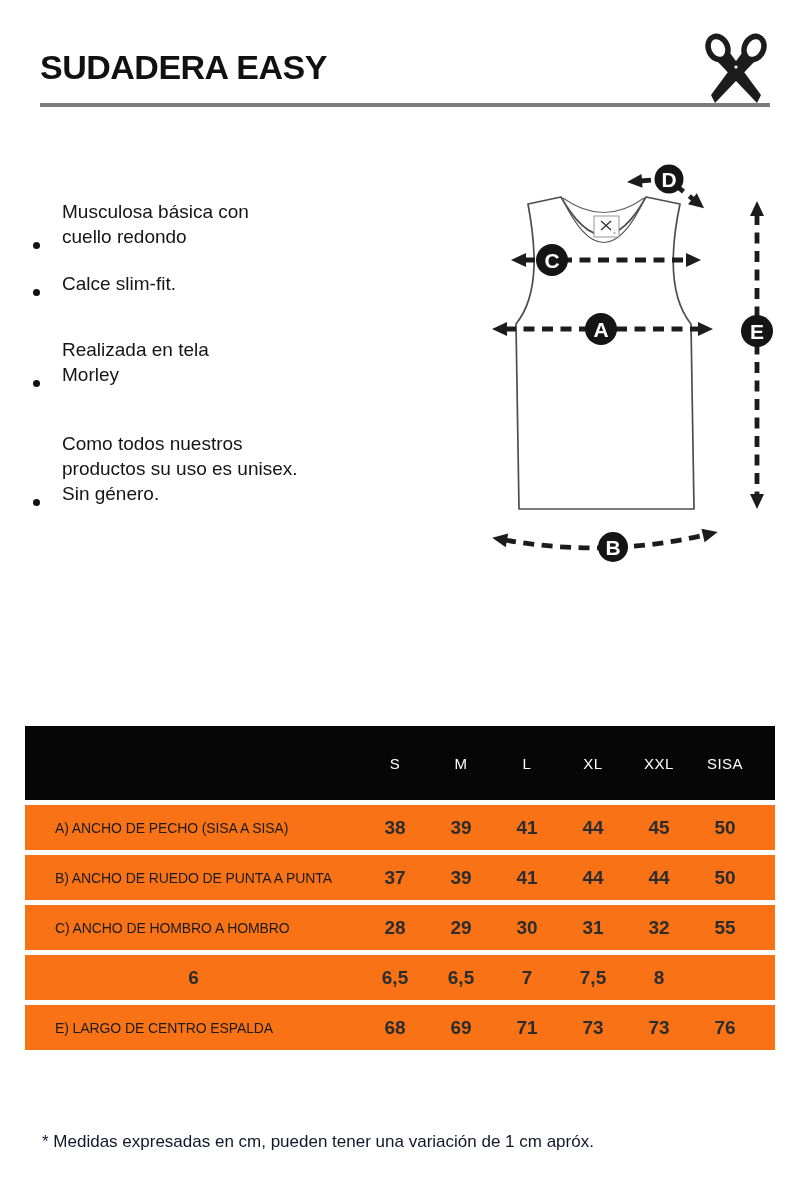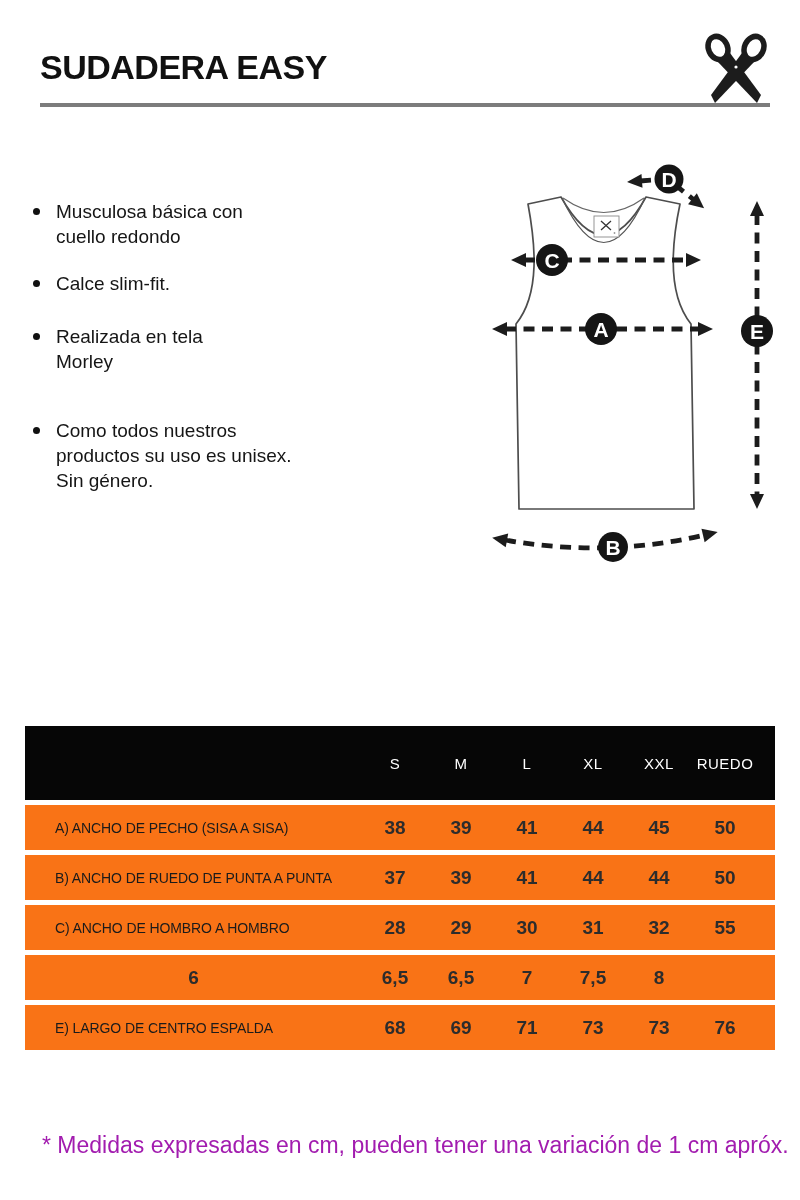--- a/index.html
+++ b/index.html
@@ -13,23 +13,23 @@
     position:absolute; left:40px; top:48px;
     font-size:34px; font-weight:bold; letter-spacing:-0.5px; color:#111;
   }
   .scissors { position:absolute; left:698px; top:30px; }
   .divider {
     position:absolute; left:40px; top:103px; width:730px; height:4px;
     background:#7c7c7c;
   }
   
   .features { position:absolute; left:33px; top:199px; width:300px; list-style:none; }
-  .features li { display:flex; gap:16px; }
+  .features li { display:flex; gap:22px;align-items:flex-end; }
   .features li:nth-child(1) { margin-bottom:22px; }
-  .features li:nth-child(2) { margin-bottom:28px; }
+  .features li:nth-child(2) { margin-bottom:41px; }
   .features li:nth-child(3) { margin-bottom:44px; }
   .dot { flex:none; width:7px; height:7px; border-radius:50%; background:#111; margin-top:9px; }
   .ftxt { white-space:pre-line; font-size:19px; line-height:25px; color:#151515; }
   
   .diagram { position:absolute; left:460px; top:140px; }
   .marker-letter { font-family:"Liberation Sans", sans-serif; font-size:21px; font-weight:bold; fill:#fff; }
   
   .size-table { position:absolute; left:25px; top:726px; width:750px; }
   .thead {
     height:74px; background:#060606; display:grid;
@@ -40,21 +40,21 @@
     color:#fff; font-size:15px; letter-spacing:0.5px; text-align:center;
   }
   .trow {
     height:45px; background:#f97316; display:grid;
     grid-template-columns:337px repeat(6,66px); align-items:center;
     margin-bottom:5px;
   }
   .rlabel { padding-left:30px; font-size:14px; letter-spacing:-0.1px; color:#1b1b1b; }
   .rval { font-size:19px; font-weight:bold; color:#2c2c2c; text-align:center; }
   
-  .footnote { position:absolute; left:42px; top:1132px; font-size:23px; color:#a21caf; }
+  .footnote { position:absolute; left:42px; top:1132px; font-size:17px; color:#0f172a; }
 </style>
 </head>
 <body>
 
 <div class="page">
 
   <div class="title">SUDADERA EASY</div>
 
   <svg class="scissors" width="76" height="78" viewBox="0 0 76 78">
     <ellipse cx="20" cy="18" rx="9.5" ry="12" fill="none" stroke="#1c1c1c" stroke-width="5.5" transform="rotate(-25 20 18)"></ellipse>
@@ -140,21 +140,21 @@
   </svg>
 
   <div class="size-table">
     <div class="thead">
       <div class="size-cell"></div>
       <div class="size-cell">S</div>
       <div class="size-cell">M</div>
       <div class="size-cell">L</div>
       <div class="size-cell">XL</div>
       <div class="size-cell">XXL</div>
-      <div class="size-cell">RUEDO</div>
+      <div class="size-cell">SISA</div>
     </div>
 
     <div class="trow">
       <div class="rlabel">A) ANCHO DE PECHO (SISA A SISA)</div>
       <div class="rval">38</div>
       <div class="rval">39</div>
       <div class="rval">41</div>
       <div class="rval">44</div>
       <div class="rval">45</div>
       <div class="rval">50</div>

